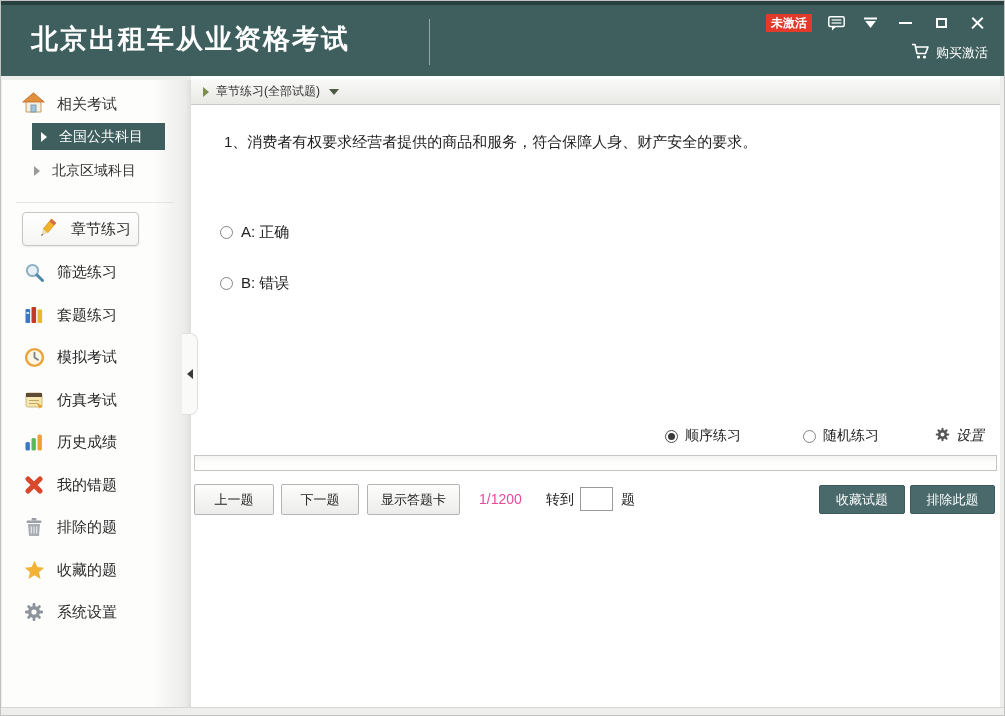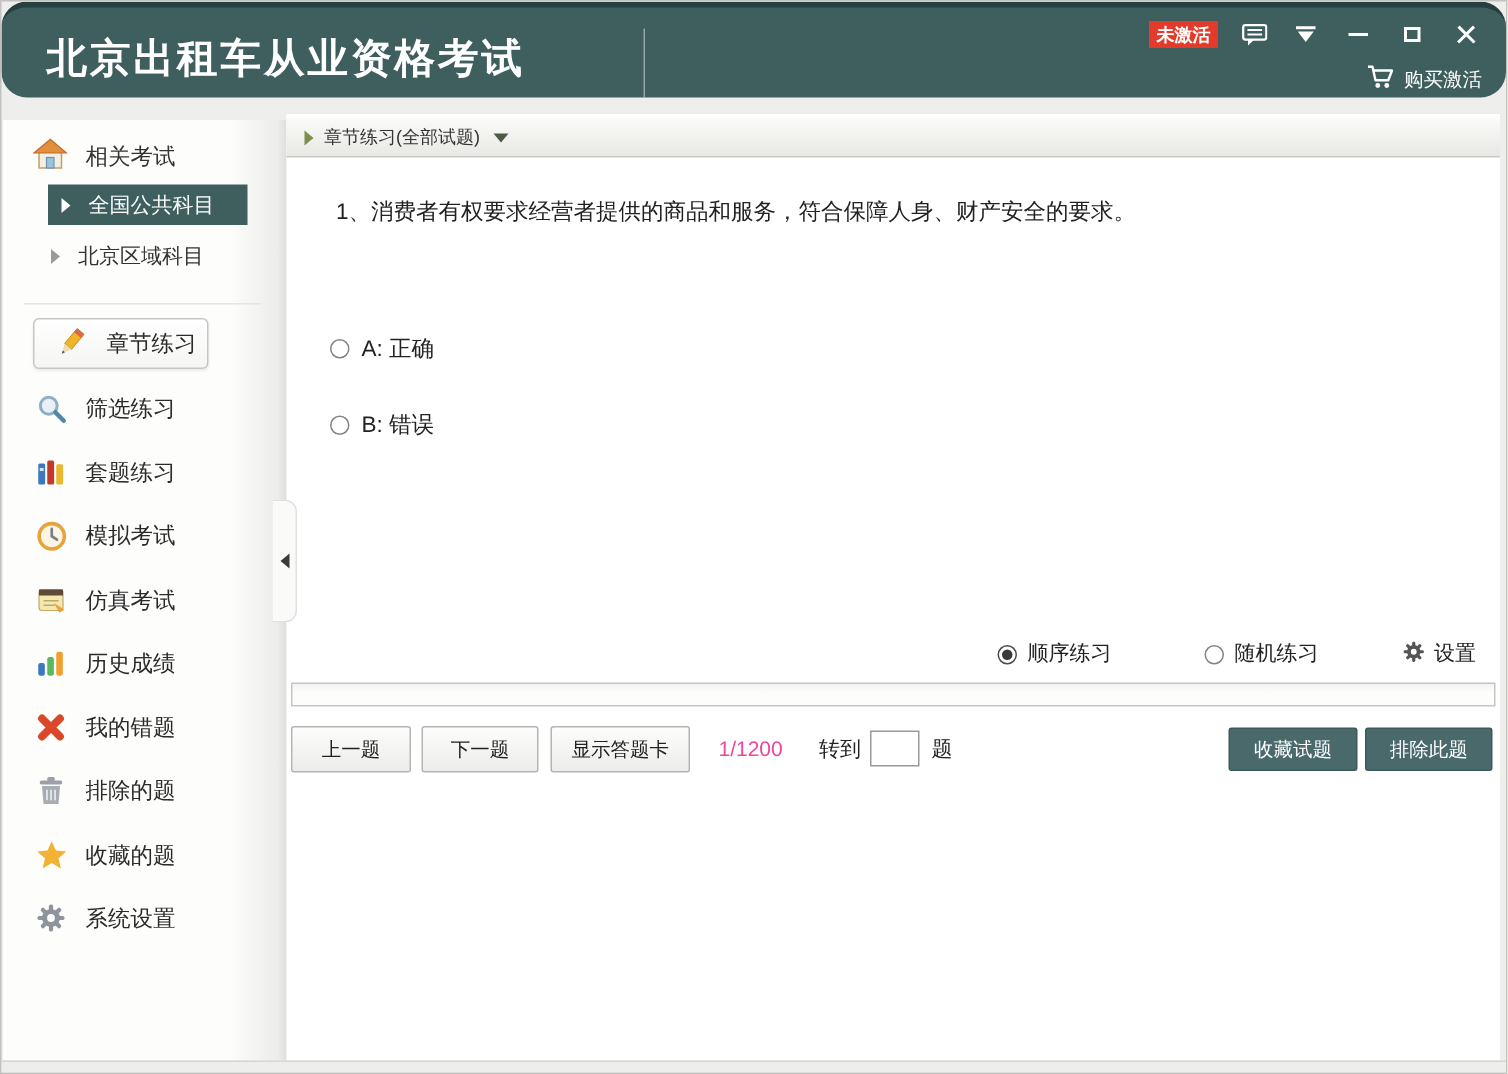--- a/index.html
+++ b/index.html
@@ -6,22 +6,22 @@
   html,body { background:#e9e9e7; }
   body { font-family:"Liberation Sans","DejaVu Sans",sans-serif; }
 
   .window{
     position:relative; width:1005px; height:716px;
     background:#eeeeec; border:1px solid #c2c2c0; overflow:hidden;
   }
 
   
   .titlebar{
-    position:absolute; top:0; left:0; right:0; height:64px;
-    background:#3e5f5e; border-top:4px solid #273f3e;border-radius:17px;
+    position:absolute; top:0; left:0; right:0; height:75px;
+    background:#3e5f5e; border-top:4px solid #273f3e;
   }
   .app-title{
     position:absolute; left:30px; top:16px; color:#fff;
     font-size:27px; font-weight:bold; letter-spacing:2px;
   }
   .title-divider{
     position:absolute; left:428px; top:14px; height:46px; width:1px;
     background:rgba(255,255,255,.45);
   }
   .tb-right{
@@ -99,21 +99,21 @@
     display:flex; align-items:center; justify-content:center; }
   .radio.checked{ border-color:#4a4a4a; }
   .radio.checked .dot{ width:7px; height:7px; border-radius:50%; background:#3a3a3a; }
 
   .mode-row{
     position:absolute; top:351px; right:16px; display:flex; align-items:center;
     font-size:14px; color:#222;
   }
   .mode-opt{ display:flex; align-items:center; gap:7px; cursor:pointer; }
   .mode-gap1{ margin-left:62px; }
-  .settings-link{ display:flex; align-items:flex-end; gap:6px; margin-left:56px; cursor:pointer; }
+  .settings-link{ display:flex; align-items:flex-end; gap:6px; margin-left:56px; cursor:pointer;font-style:italic; }
 
   .progress-track{
     position:absolute; left:3px; right:3px; top:379px; height:16px;
     border:1px solid #c5c5c3; background:linear-gradient(#f4f4f2,#fdfdfc 45%);
   }
 
   .toolbar{ position:absolute; left:0; right:0; top:408px; height:34px; }
   .btn{
     position:absolute; height:31px; top:0;
     border:1px solid #b4b4b2; border-radius:2px;

